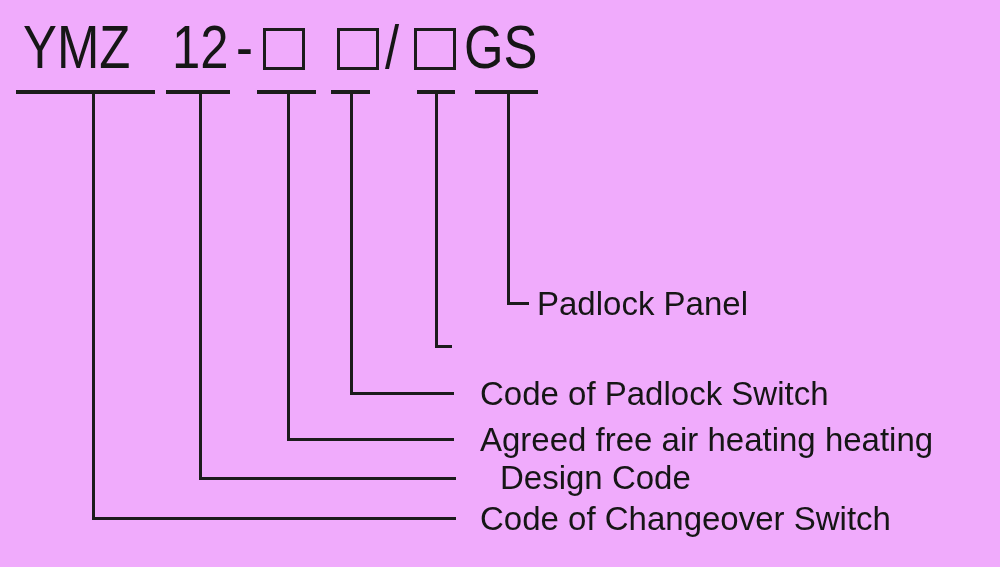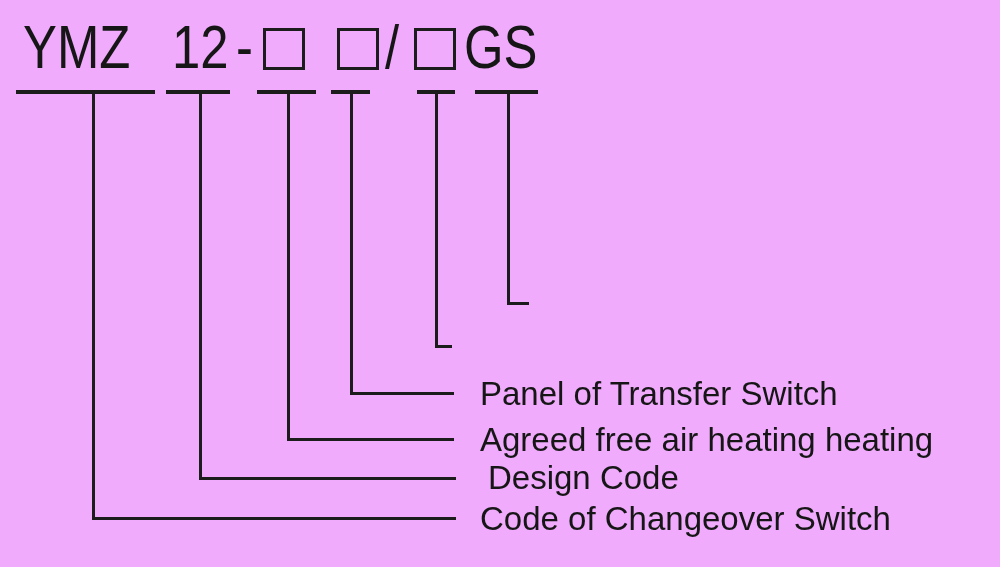--- a/index.html
+++ b/index.html
@@ -91,18 +91,19 @@
   <div class="vline" style="left:435px; top:94px; height:254px"></div>
   <div class="vline" style="left:507px; top:94px; height:211px"></div>
 
   <div class="hline" style="left:507px; top:302px; width:22px"></div>
   <div class="hline" style="left:435px; top:345px; width:17px"></div>
   <div class="hline" style="left:350px; top:392px; width:104px"></div>
   <div class="hline" style="left:287px; top:438px; width:167px"></div>
   <div class="hline" style="left:199px; top:477px; width:257px"></div>
   <div class="hline" style="left:92px;  top:517px; width:364px"></div>
 
-  <div class="lbl" style="left:480px; top:377px">Panel of Transfer Switch</div>
+  <div class="lbl" style="left:537px; top:287px">Padlock Panel</div>
+  <div class="lbl" style="left:480px; top:377px">Code of Padlock Switch</div>
   <div class="lbl" style="left:480px; top:423px">Agreed free air heating heating</div>
-  <div class="lbl" style="left:488px; top:461px">Design Code</div>
+  <div class="lbl" style="left:500px; top:461px">Design Code</div>
   <div class="lbl" style="left:480px; top:502px">Code of Changeover Switch</div>
 
 </div>
 
 </body></html>

